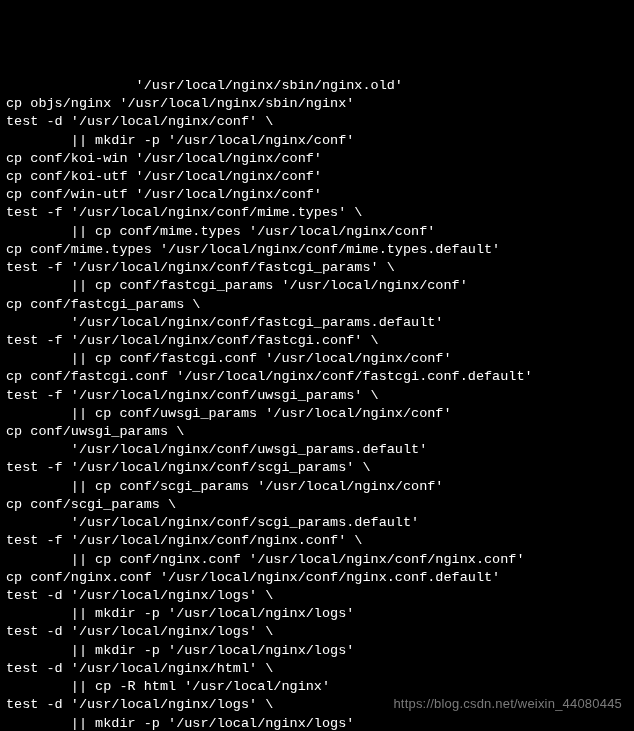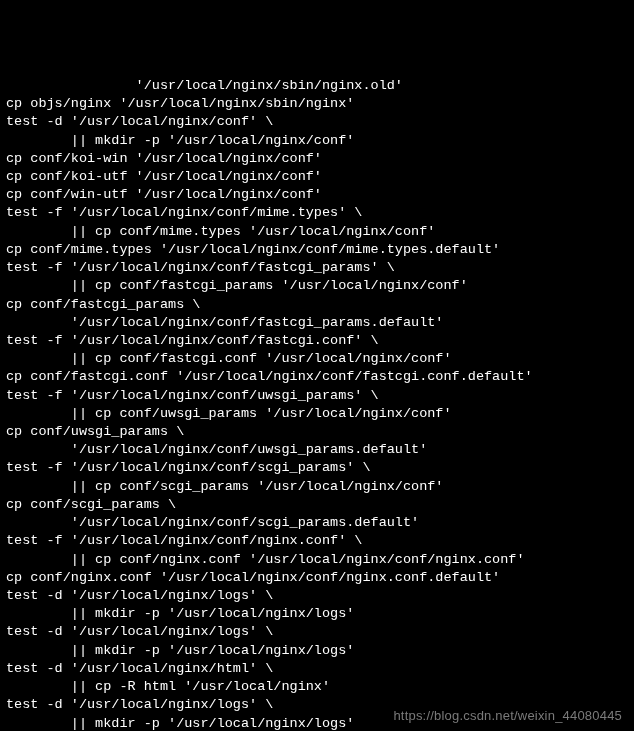--- a/index.html
+++ b/index.html
@@ -15,21 +15,21 @@
       line-height: 1.35;
       padding: 4px 6px;
       width: 634px;
       height: 731px;
       overflow: hidden;
       white-space: pre;
     }
     .watermark {
       position: absolute;
       right: 12px;
-      bottom: 6px;
+      bottom: 18px;
       color: #7a7a7a;
       font-family: Arial, sans-serif;
       font-size: 13px;
       letter-spacing: 0.2px;
     }
   </style>
 </head>
 <body>
 
 

